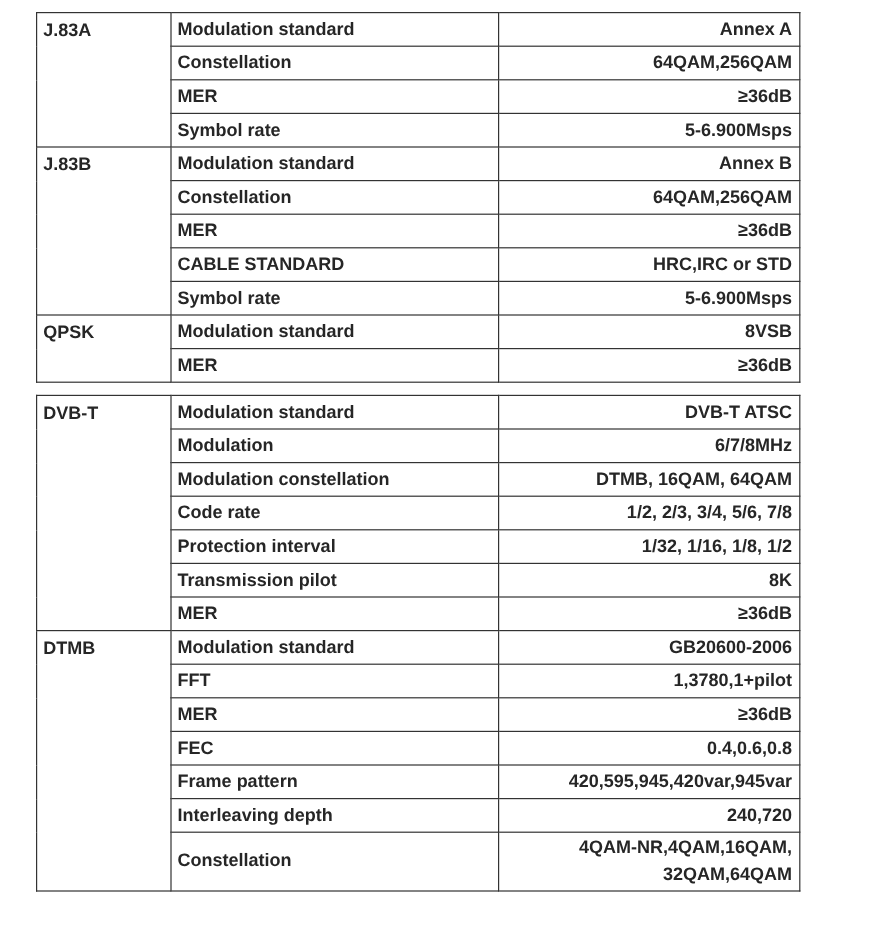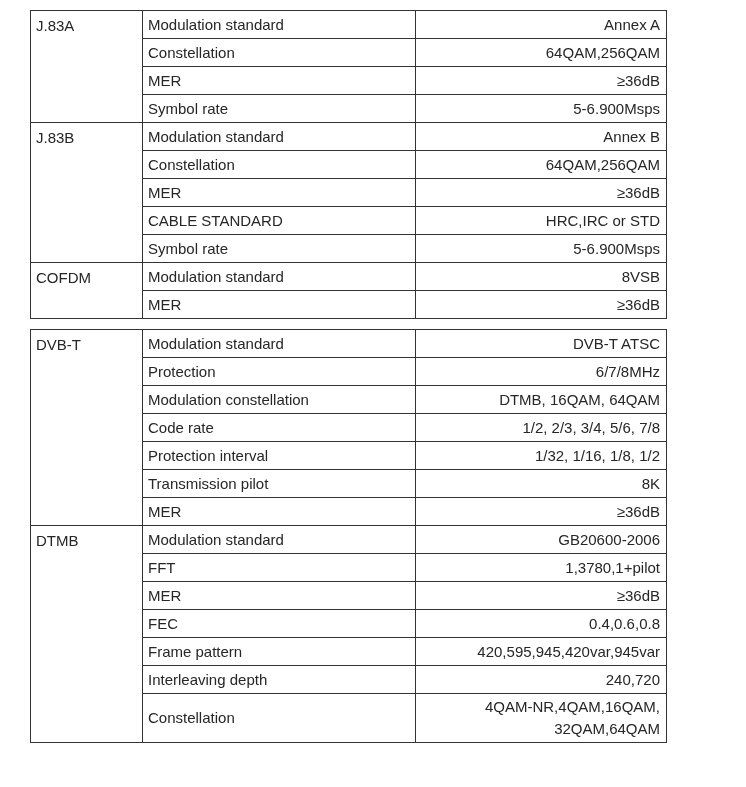--- a/index.html
+++ b/index.html
@@ -13,20 +13,21 @@
       height: 787px;
       box-sizing: border-box;
       padding: 10px 0 0 30px;
       background: #ffffff;
       overflow: hidden;
     }
     table.spec-table {
       border-collapse: collapse;
       table-layout: fixed;
       width: 636px;
+      font-weight: bold;
     }
     table.spec-table + table.spec-table {
       margin-top: 10px;
     }
     .spec-table tr {
       height: 28px;
     }
     .spec-table td {
       border: 1px solid #333333;
       font-size: 15px;
@@ -92,21 +93,21 @@
         </tr>
         <tr>
           <td class="param-cell">CABLE STANDARD</td>
           <td class="value-cell">HRC,IRC or STD</td>
         </tr>
         <tr>
           <td class="param-cell">Symbol rate</td>
           <td class="value-cell">5-6.900Msps</td>
         </tr>
         <tr>
-          <td class="group-cell" rowspan="2">COFDM</td>
+          <td class="group-cell" rowspan="2">QPSK</td>
           <td class="param-cell">Modulation standard</td>
           <td class="value-cell">8VSB</td>
         </tr>
         <tr>
           <td class="param-cell">MER</td>
           <td class="value-cell">≥36dB</td>
         </tr>
       </tbody>
   </table>
 
@@ -116,21 +117,21 @@
       <col class="col-param">
       <col class="col-value">
     </colgroup>
     <tbody>
         <tr>
           <td class="group-cell" rowspan="7">DVB-T</td>
           <td class="param-cell">Modulation standard</td>
           <td class="value-cell">DVB-T ATSC</td>
         </tr>
         <tr>
-          <td class="param-cell">Protection</td>
+          <td class="param-cell">Modulation</td>
           <td class="value-cell">6/7/8MHz</td>
         </tr>
         <tr>
           <td class="param-cell">Modulation constellation</td>
           <td class="value-cell">DTMB, 16QAM, 64QAM</td>
         </tr>
         <tr>
           <td class="param-cell">Code rate</td>
           <td class="value-cell">1/2, 2/3, 3/4, 5/6, 7/8</td>
         </tr>

